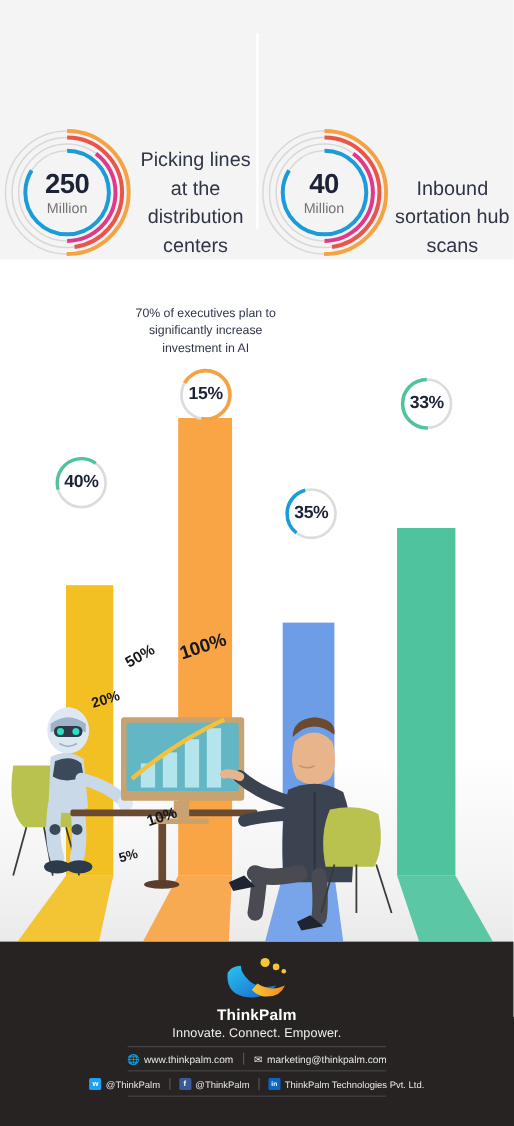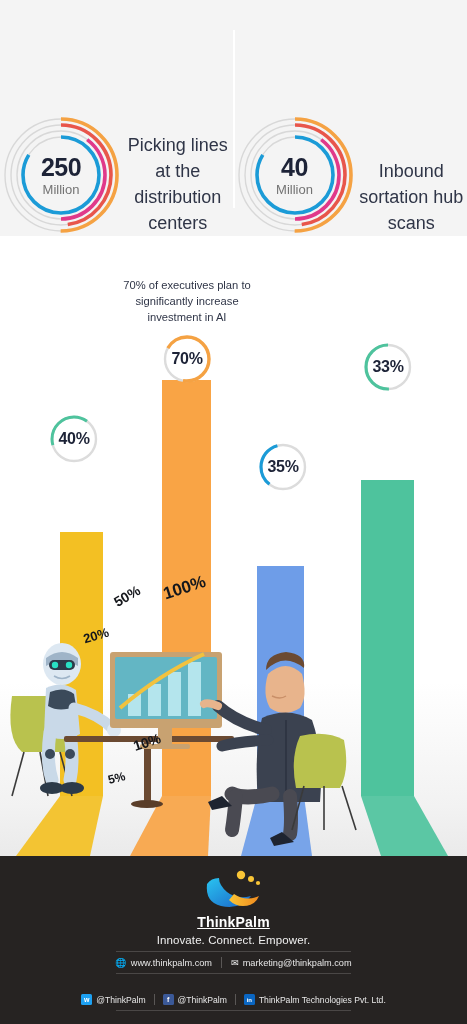--- a/index.html
+++ b/index.html
@@ -52,28 +52,28 @@
   .pct-float { position:absolute; font-weight:bold; color:#15171c;
                font-family:"Liberation Sans", sans-serif; }
 
   
   .footer {
     position:absolute; left:0; top:856px; width:467px; height:168px;
     background:#262322; color:#ffffff;
     display:flex; flex-direction:column; align-items:center; padding-top:12px;
   }
   .logo-box { width:66px; height:44px; position:relative; }
-  .brand { font-size:14px; font-weight:bold; margin-top:2px; letter-spacing:0.2px;text-decoration:underline; }
+  .brand { font-size:14px; font-weight:bold; margin-top:2px; letter-spacing:0.2px; }
   .tagline { font-size:11.5px; margin-top:4px; color:#f0f0f0; letter-spacing:0.1px; }
   .rule { width:235px; height:1px; background:#4a4746; margin-top:5px; }
   .contact-row { display:flex; align-items:center; gap:9px; margin-top:5px;
                  font-size:9.2px; color:#e8e8e8; }
   .contact-item { display:flex; align-items:center; gap:4px; }
   .vsep { width:1px; height:11px; background:#5a5756; }
-  .social-row { display:flex; align-items:flex-end; gap:8px; margin-top:20px;
+  .social-row { display:flex; align-items:flex-end; gap:8px; margin-top:6px;
                 font-size:8.6px; color:#e8e8e8; }
   .social-item { display:flex; align-items:center; gap:4px; }
   .sicon { width:11px; height:11px; border-radius:1.5px; display:flex;
            align-items:center; justify-content:center; font-size:7px;
            font-weight:bold; color:#fff; }
 </style>
 </head>
 <body>
 
 <div class="page">
@@ -148,21 +148,21 @@
       </div>
     </div>
 
     <div class="stat" style="left:122px; top:42px; width:130px;">
       <div class="stat-text">70% of executives plan to significantly increase investment in AI</div>
       <div class="stat-donut" style="width:52px;height:52px;">
         <svg width="52" height="52" viewBox="0 0 52 52">
           <circle cx="26" cy="26" r="22" fill="#ffffff" stroke="#dcdcdc" stroke-width="2.4"></circle>
           <circle cx="26" cy="26" r="22" fill="none" stroke="#F5A243" stroke-width="3.4" stroke-dasharray="96.8 41.5" stroke-dashoffset="24" transform="rotate(-90 26 26)"></circle>
         </svg>
-        <div class="stat-val">70%</div>
+        <div class="stat-val">15%</div>
       </div>
     </div>
 
     <div class="stat" style="left:222px; top:198px; width:122px;">
       <div class="stat-donut" style="width:52px;height:52px;">
         <svg width="52" height="52" viewBox="0 0 52 52">
           <circle cx="26" cy="26" r="22" fill="#ffffff" stroke="#dcdcdc" stroke-width="2.4"></circle>
           <circle cx="26" cy="26" r="22" fill="none" stroke="#1B9BD7" stroke-width="3.2" stroke-dasharray="48.4 89.8" stroke-dashoffset="55" transform="rotate(-90 26 26)"></circle>
         </svg>
         <div class="stat-val">35%</div>

